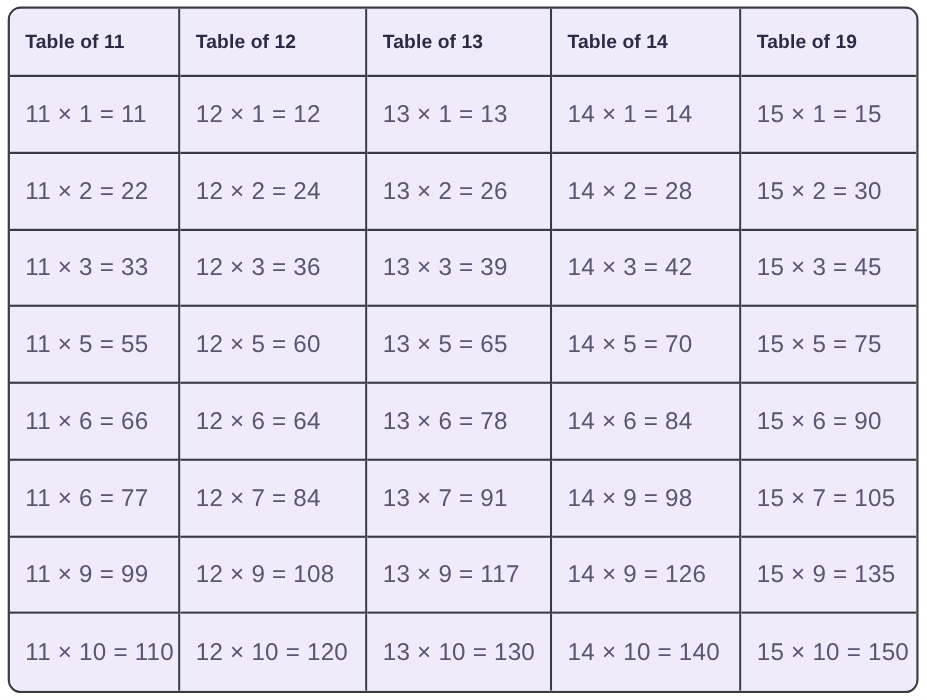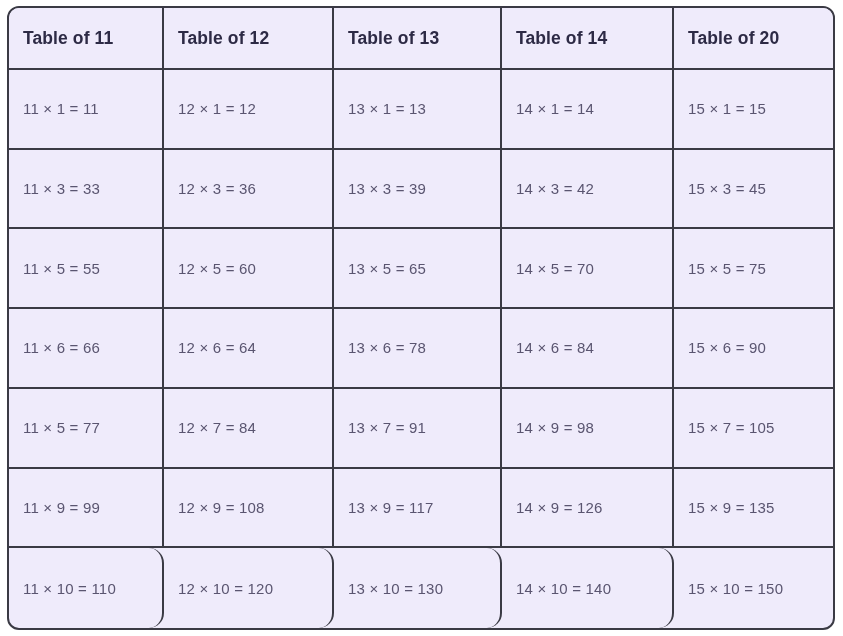--- a/index.html
+++ b/index.html
@@ -48,34 +48,33 @@
     margin-left: 45px;
   }
 
   table.mult-table th:last-child,
   table.mult-table td:last-child {
     border-right: none;
   }
 
   table.mult-table tbody tr:last-child td {
     border-bottom: none;
-    border-radius: 15px;
   }
 
   table.mult-table thead th {
     height: 62px;
     font-size: 17.5px;
     font-weight: bold;
     color: #2d2a45;
     letter-spacing: 0.1px;
   }
 
   table.mult-table tbody td {
     height: 68px;
-    font-size: 15px;
+    font-size: 22px;
     font-weight: normal;
     color: #5a5570;
     letter-spacing: 0.2px;
   }
 
   
   col.c0 { width: 155px; }
   col.c1 { width: 170px; }
   col.c2 { width: 168px; }
   col.c3 { width: 172px; }
@@ -92,30 +91,37 @@
         <col class="c2">
         <col class="c3">
         <col class="c4">
     </colgroup>
     <thead>
       <tr>
         <th>Table of 11</th>
         <th>Table of 12</th>
         <th>Table of 13</th>
         <th>Table of 14</th>
-        <th>Table of 20</th>
+        <th>Table of 19</th>
       </tr>
     </thead>
     <tbody>
       <tr>
         <td>11 × 1 = 11</td>
         <td>12 × 1 = 12</td>
         <td>13 × 1 = 13</td>
         <td>14 × 1 = 14</td>
         <td>15 × 1 = 15</td>
+      </tr>
+      <tr>
+        <td>11 × 2 = 22</td>
+        <td>12 × 2 = 24</td>
+        <td>13 × 2 = 26</td>
+        <td>14 × 2 = 28</td>
+        <td>15 × 2 = 30</td>
       </tr>
       <tr>
         <td>11 × 3 = 33</td>
         <td>12 × 3 = 36</td>
         <td>13 × 3 = 39</td>
         <td>14 × 3 = 42</td>
         <td>15 × 3 = 45</td>
       </tr>
       <tr>
         <td>11 × 5 = 55</td>
@@ -125,21 +131,21 @@
         <td>15 × 5 = 75</td>
       </tr>
       <tr>
         <td>11 × 6 = 66</td>
         <td>12 × 6 = 64</td>
         <td>13 × 6 = 78</td>
         <td>14 × 6 = 84</td>
         <td>15 × 6 = 90</td>
       </tr>
       <tr>
-        <td>11 × 5 = 77</td>
+        <td>11 × 6 = 77</td>
         <td>12 × 7 = 84</td>
         <td>13 × 7 = 91</td>
         <td>14 × 9 = 98</td>
         <td>15 × 7 = 105</td>
       </tr>
       <tr>
         <td>11 × 9 = 99</td>
         <td>12 × 9 = 108</td>
         <td>13 × 9 = 117</td>
         <td>14 × 9 = 126</td>

